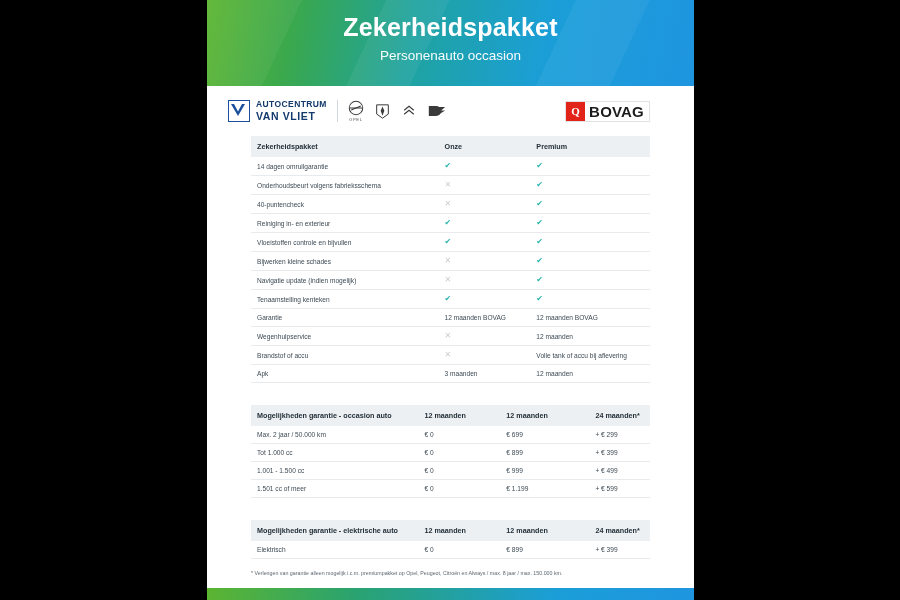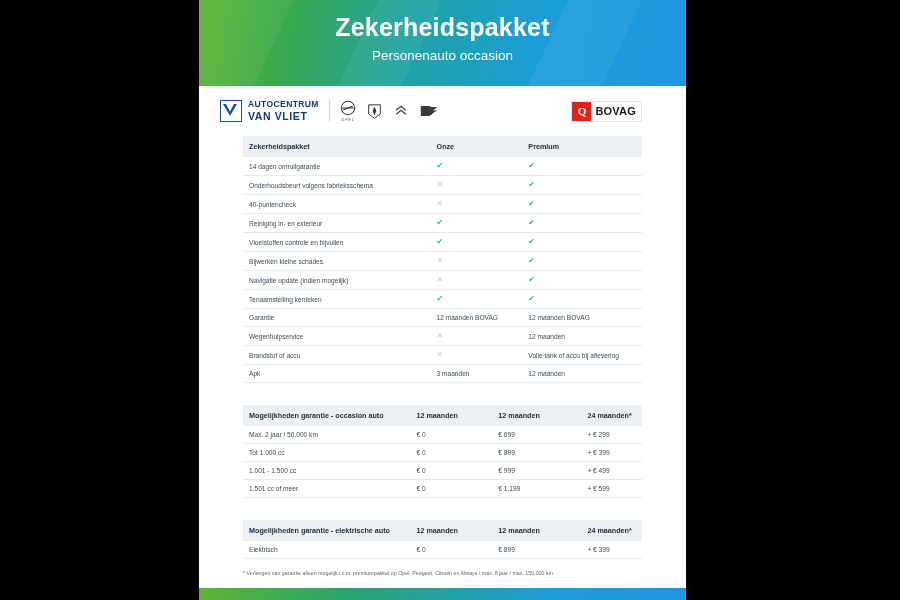--- a/index.html
+++ b/index.html
@@ -8,21 +8,21 @@
     background: #000;
   }
   body {
     width: 900px;
     height: 600px;
     overflow: hidden;
     font-family: "Liberation Sans", sans-serif;
   }
   .page {
     position: absolute;
-    left: 199px;
+    left: 207px;
     top: 0;
     width: 487px;
     height: 600px;
     background: #ffffff;
   }
   
   .banner {
     position: relative;
     height: 86px;
     background: linear-gradient(100deg, #5cb531 0%, #3aa84d 18%, #1fa3a0 42%, #1b9ed8 70%, #1f95e0 100%);
@@ -123,21 +123,21 @@
     background: #e2231a;
     color: #fff;
     font-size: 11px;
     font-weight: bold;
     display: flex;
     align-items: center;
     justify-content: center;
     font-family: "Liberation Serif", serif;
   }
   .bovag-text {
-    font-size: 11px;
+    font-size: 15px;
     font-weight: bold;
     color: #1b1b1b;
     padding-left: 4px;
     letter-spacing: 0.2px;
   }
   
   .content {
     padding: 6px 44px 0 44px;
   }
   table {

